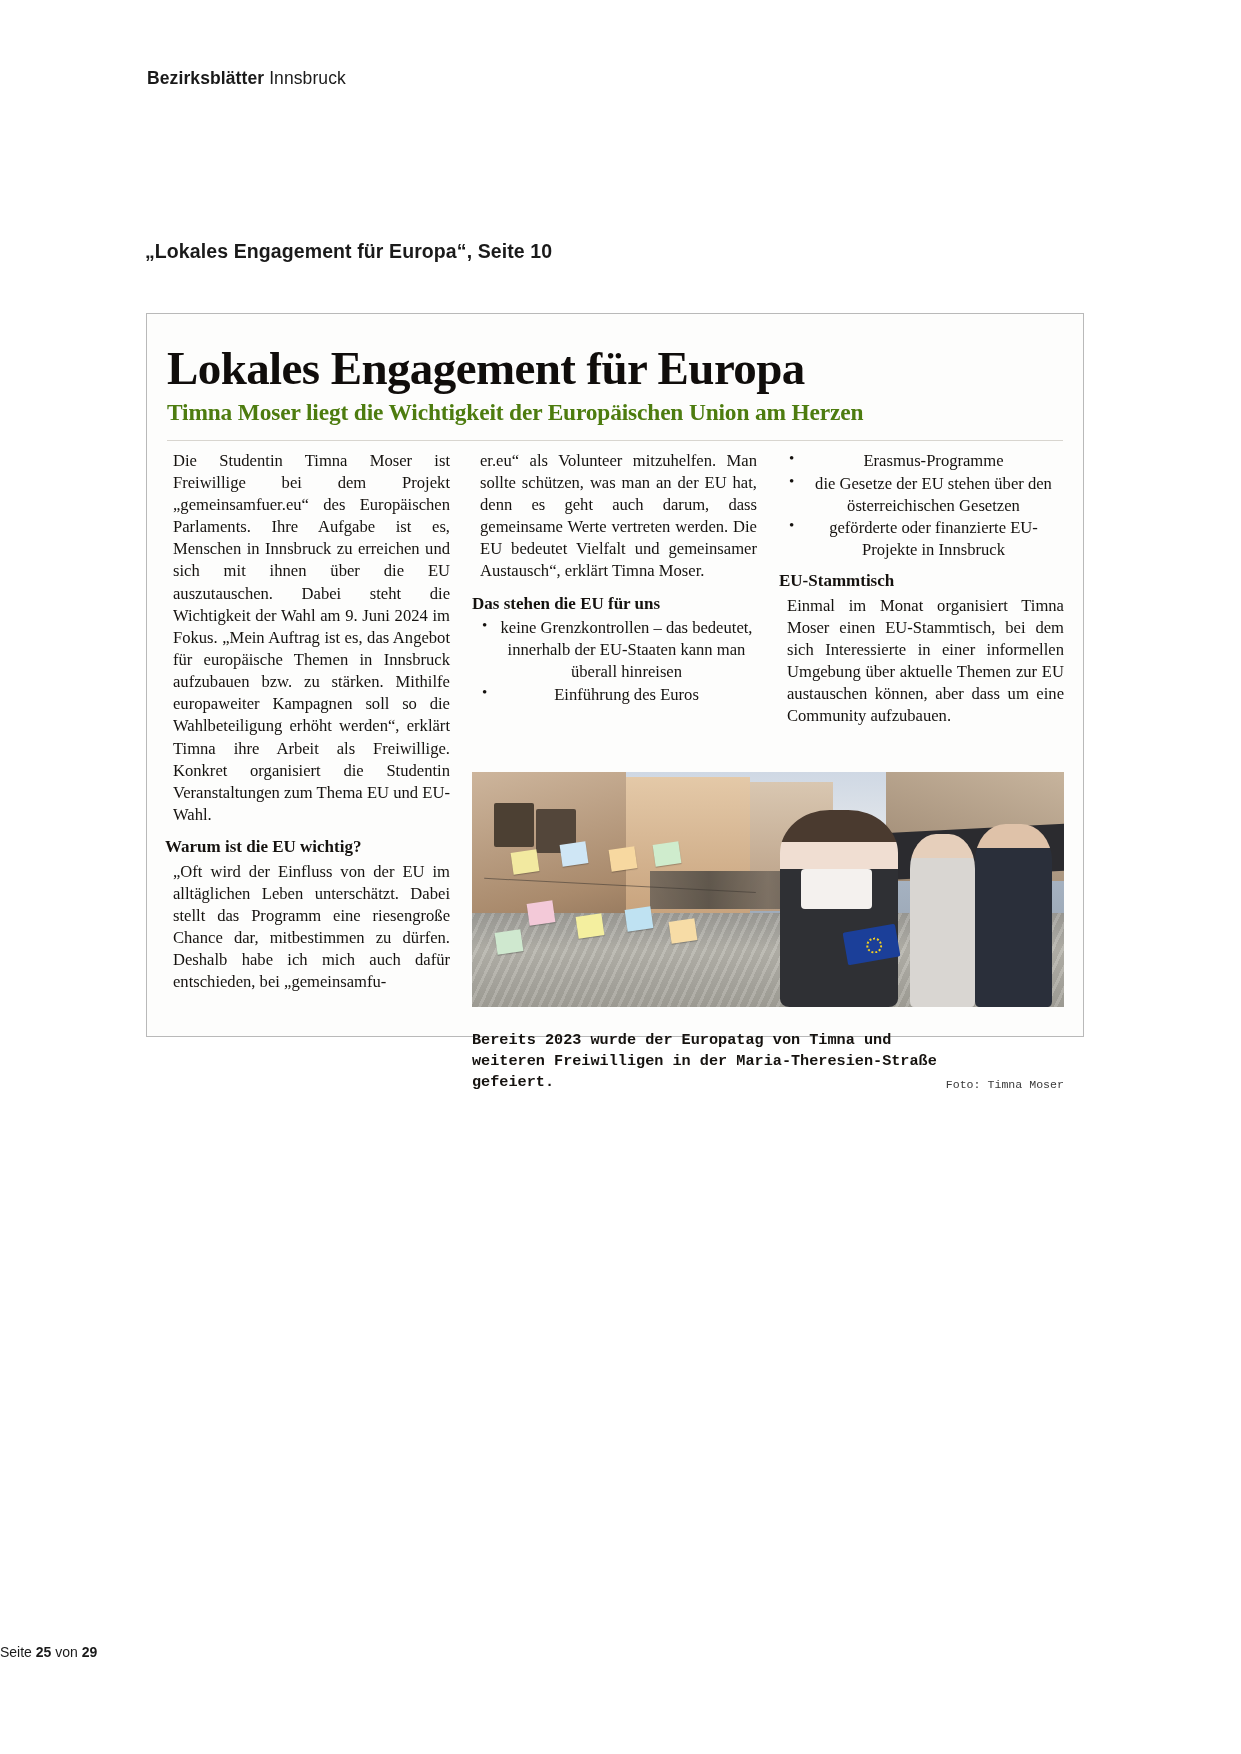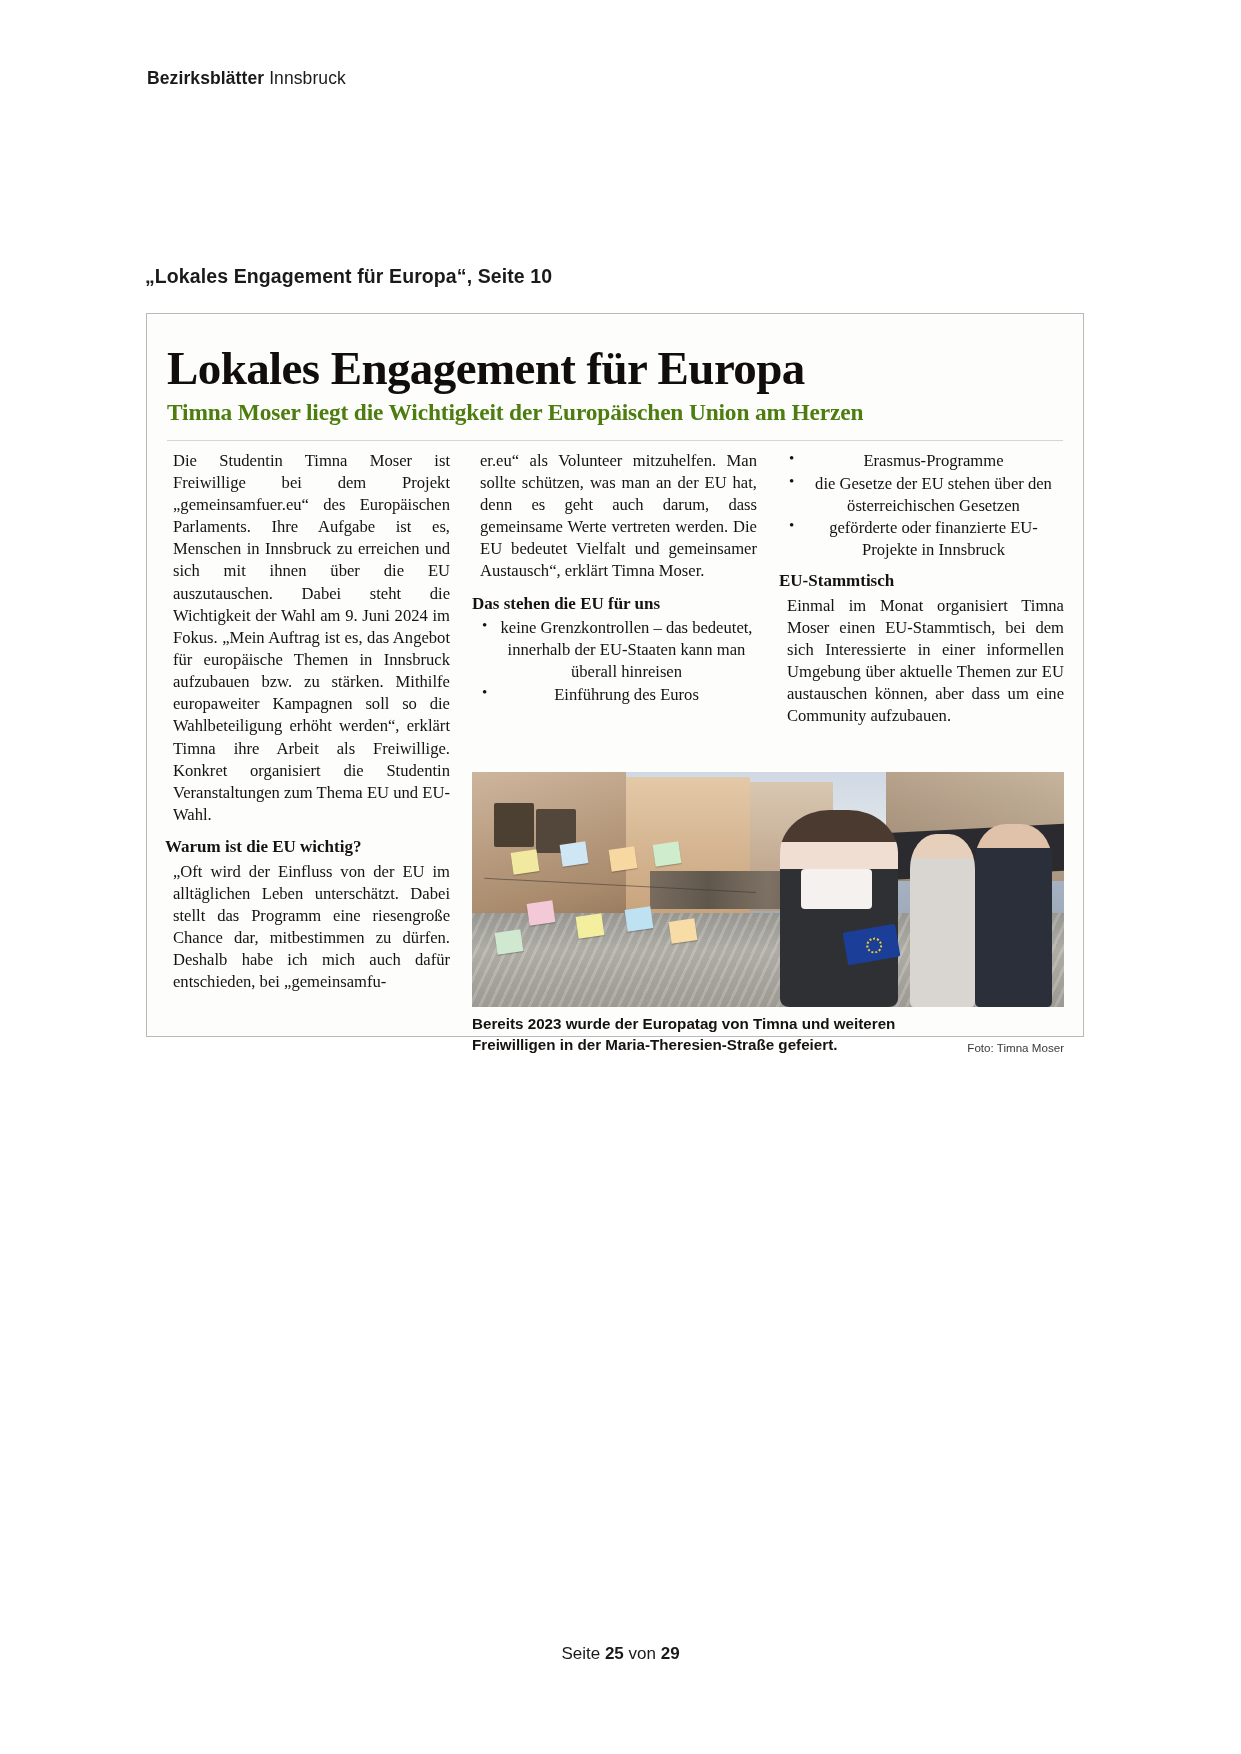--- a/index.html
+++ b/index.html
@@ -36,21 +36,20 @@
     font-weight: normal;
   }
   
   .clip-title {
     position: absolute;
     left: 145px;
     top: 240px;
     font-size: 19.5px;
     font-weight: bold;
     letter-spacing: 0.1px;
-    margin-top: 25px;
   }
   
   .clipping {
     position: absolute;
     left: 146px;
     top: 313px;
     width: 938px;
     height: 724px;
     border: 1px solid #b9b9b9;
     background: #fdfdfc;
@@ -254,44 +253,44 @@
   .n8 { left: 64%; top: 60%; background: #f7dca6; transform: rotate(-7deg);}
   .n9 { left: 0%;  top: 68%; background: #cfe8cf; }
   .ph-string {
     position: absolute;
     left: 2%; right: 52%; top: 48%;
     height: 1px;
     background: rgba(60,55,50,.55);
     transform: rotate(3deg);
   }
   .photo-caption {
-    font-family: Liberation Sans, sans-serif;
+    font-family: Liberation Mono, monospace;
     font-size: 15.2px;
     font-weight: bold;
     line-height: 1.36;
-    margin-top: 7px;
+    margin-top: 23px;
     position: relative;
     padding-right: 120px;
   }
   .photo-credit {
     position: absolute;
     right: 0;
     bottom: 0;
     font-size: 11.6px;
     font-weight: normal;
     color: #3a3a3a;
   }
   
   .doc-footer {
     position: absolute;
     left: 0;
     right: 0;
     top: 1644px;
-    text-align: center;
-    font-size: 17px;
+    text-align: left;
+    font-size: 14px;
   }
   .doc-footer b { font-weight: bold; }
 </style>
 </head>
 <body>
 
 <div class="page">
 
   <div class="doc-header">
     <span class="brand">Bezirksblätter</span>

